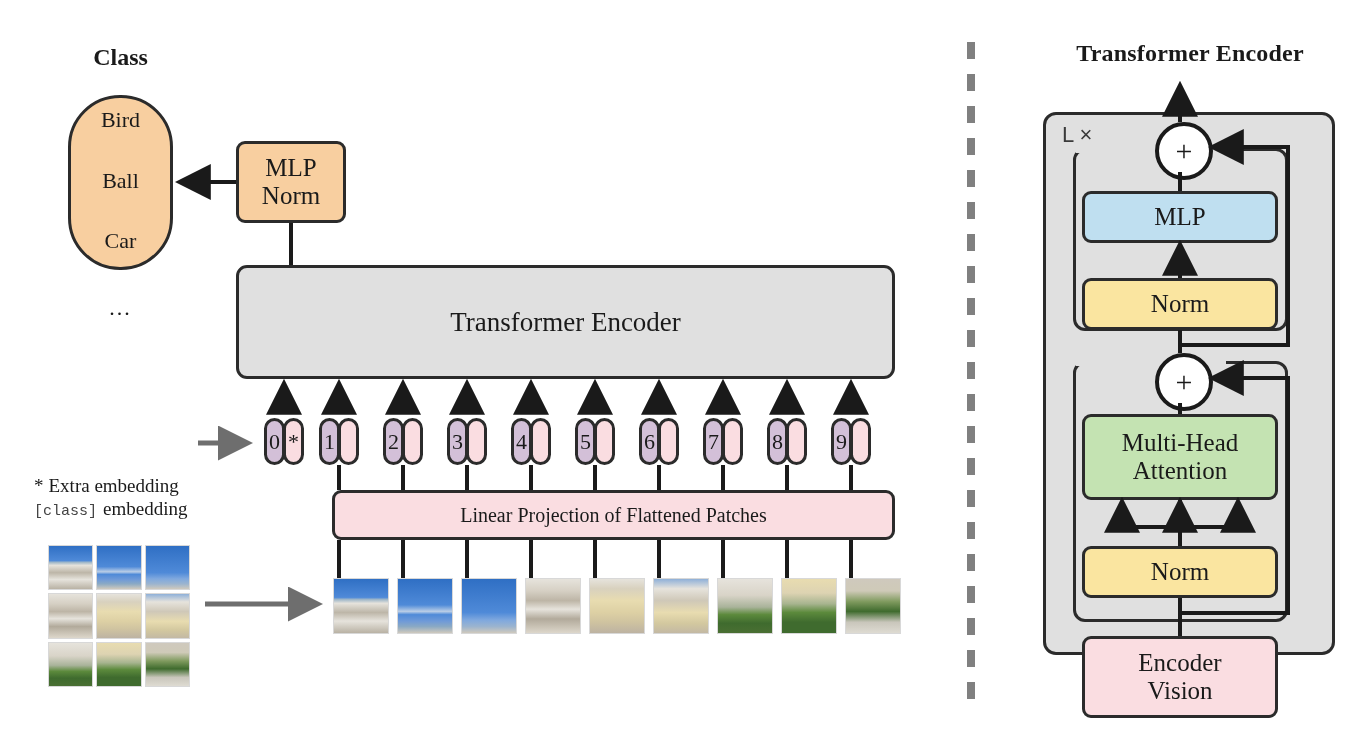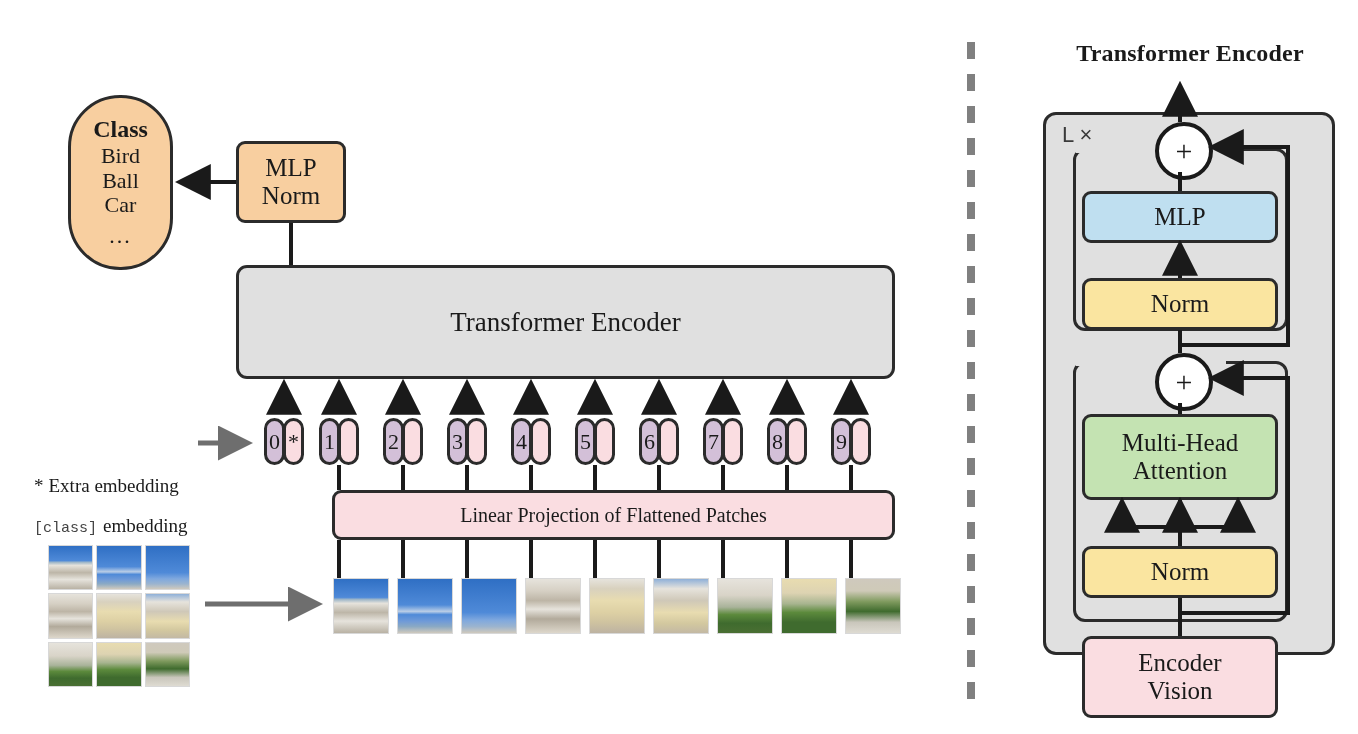--- a/index.html
+++ b/index.html
@@ -19,21 +19,21 @@
   .mono{font-family:"Liberation Mono","DejaVu Sans Mono",monospace;font-size:15px;color:#444;}
   .patch{box-sizing:border-box;border:1px solid #d8d8d8;background-size:cover;}
 </style>
 </head>
 <body>
 
 <div id="stage">
 
 
   <div class="abs box" style="left:68px;top:95px;width:105px;height:175px;border-radius:52px;background:#f8cfa0;
-              flex-direction:column;justify-content:center;">
+              flex-direction:column;justify-content:center;gap:36px;">
     <div style="font-weight:bold;font-size:24px;margin-bottom:1px;">Class</div>
     <div style="font-size:22px;">Bird</div>
     <div style="font-size:22px;">Ball</div>
     <div style="font-size:22px;">Car</div>
     <div style="font-size:22px;margin-top:6px;letter-spacing:2px;">...</div>
   </div>
 
   <div class="abs box" style="left:236px;top:141px;width:110px;height:82px;border-radius:9px;background:#f8cfa0;flex-direction:column;">
     <div style="font-size:25px;">MLP</div>
     <div style="font-size:25px;">Norm</div>
@@ -46,21 +46,21 @@
   <div class="abs box" style="left:332px;top:490px;width:563px;height:50px;border-radius:9px;background:#fadde1;">
     <span style="font-size:20px;">Linear Projection of Flattened Patches</span>
   </div>
 
 
   <div class="abs" style="left:34px;top:475px;width:215px;">
     <div style="display:flex;align-items:baseline;gap:5px;">
       <span style="font-size:19px;">*</span>
       <span style="font-size:19px;">Extra embedding</span>
     </div>
-    <div style="display:flex;align-items:baseline;gap:6px;margin-top:18px;">
+    <div style="display:flex;align-items:baseline;gap:6px;margin-top:1px;">
       <span class="mono">[class]</span>
       <span style="font-size:19px;">embedding</span>
     </div>
   </div>
 
   <div class="abs" id="tokensRow" style="left:0;top:0;width:1358px;height:734px;pointer-events:none;">
       <div class="pill tokNum" style="position: absolute; left: 264px; top: 418px; width: 21px; height: 47px; border-radius: 14.5px; background: rgb(211, 192, 216); pointer-events: auto;">0</div>
       <div class="pill tokNum" style="position: absolute; left: 283px; top: 418px; width: 21px; height: 47px; border-radius: 14.5px; background: rgb(250, 221, 225); pointer-events: auto;">*</div>
       <div class="pill tokNum" style="position: absolute; left: 319px; top: 418px; width: 21px; height: 47px; border-radius: 14.5px; background: rgb(211, 192, 216); pointer-events: auto;">1</div>
       <div class="pill tokNum" style="position: absolute; left: 338px; top: 418px; width: 21px; height: 47px; border-radius: 14.5px; background: rgb(250, 221, 225); pointer-events: auto;"></div>

